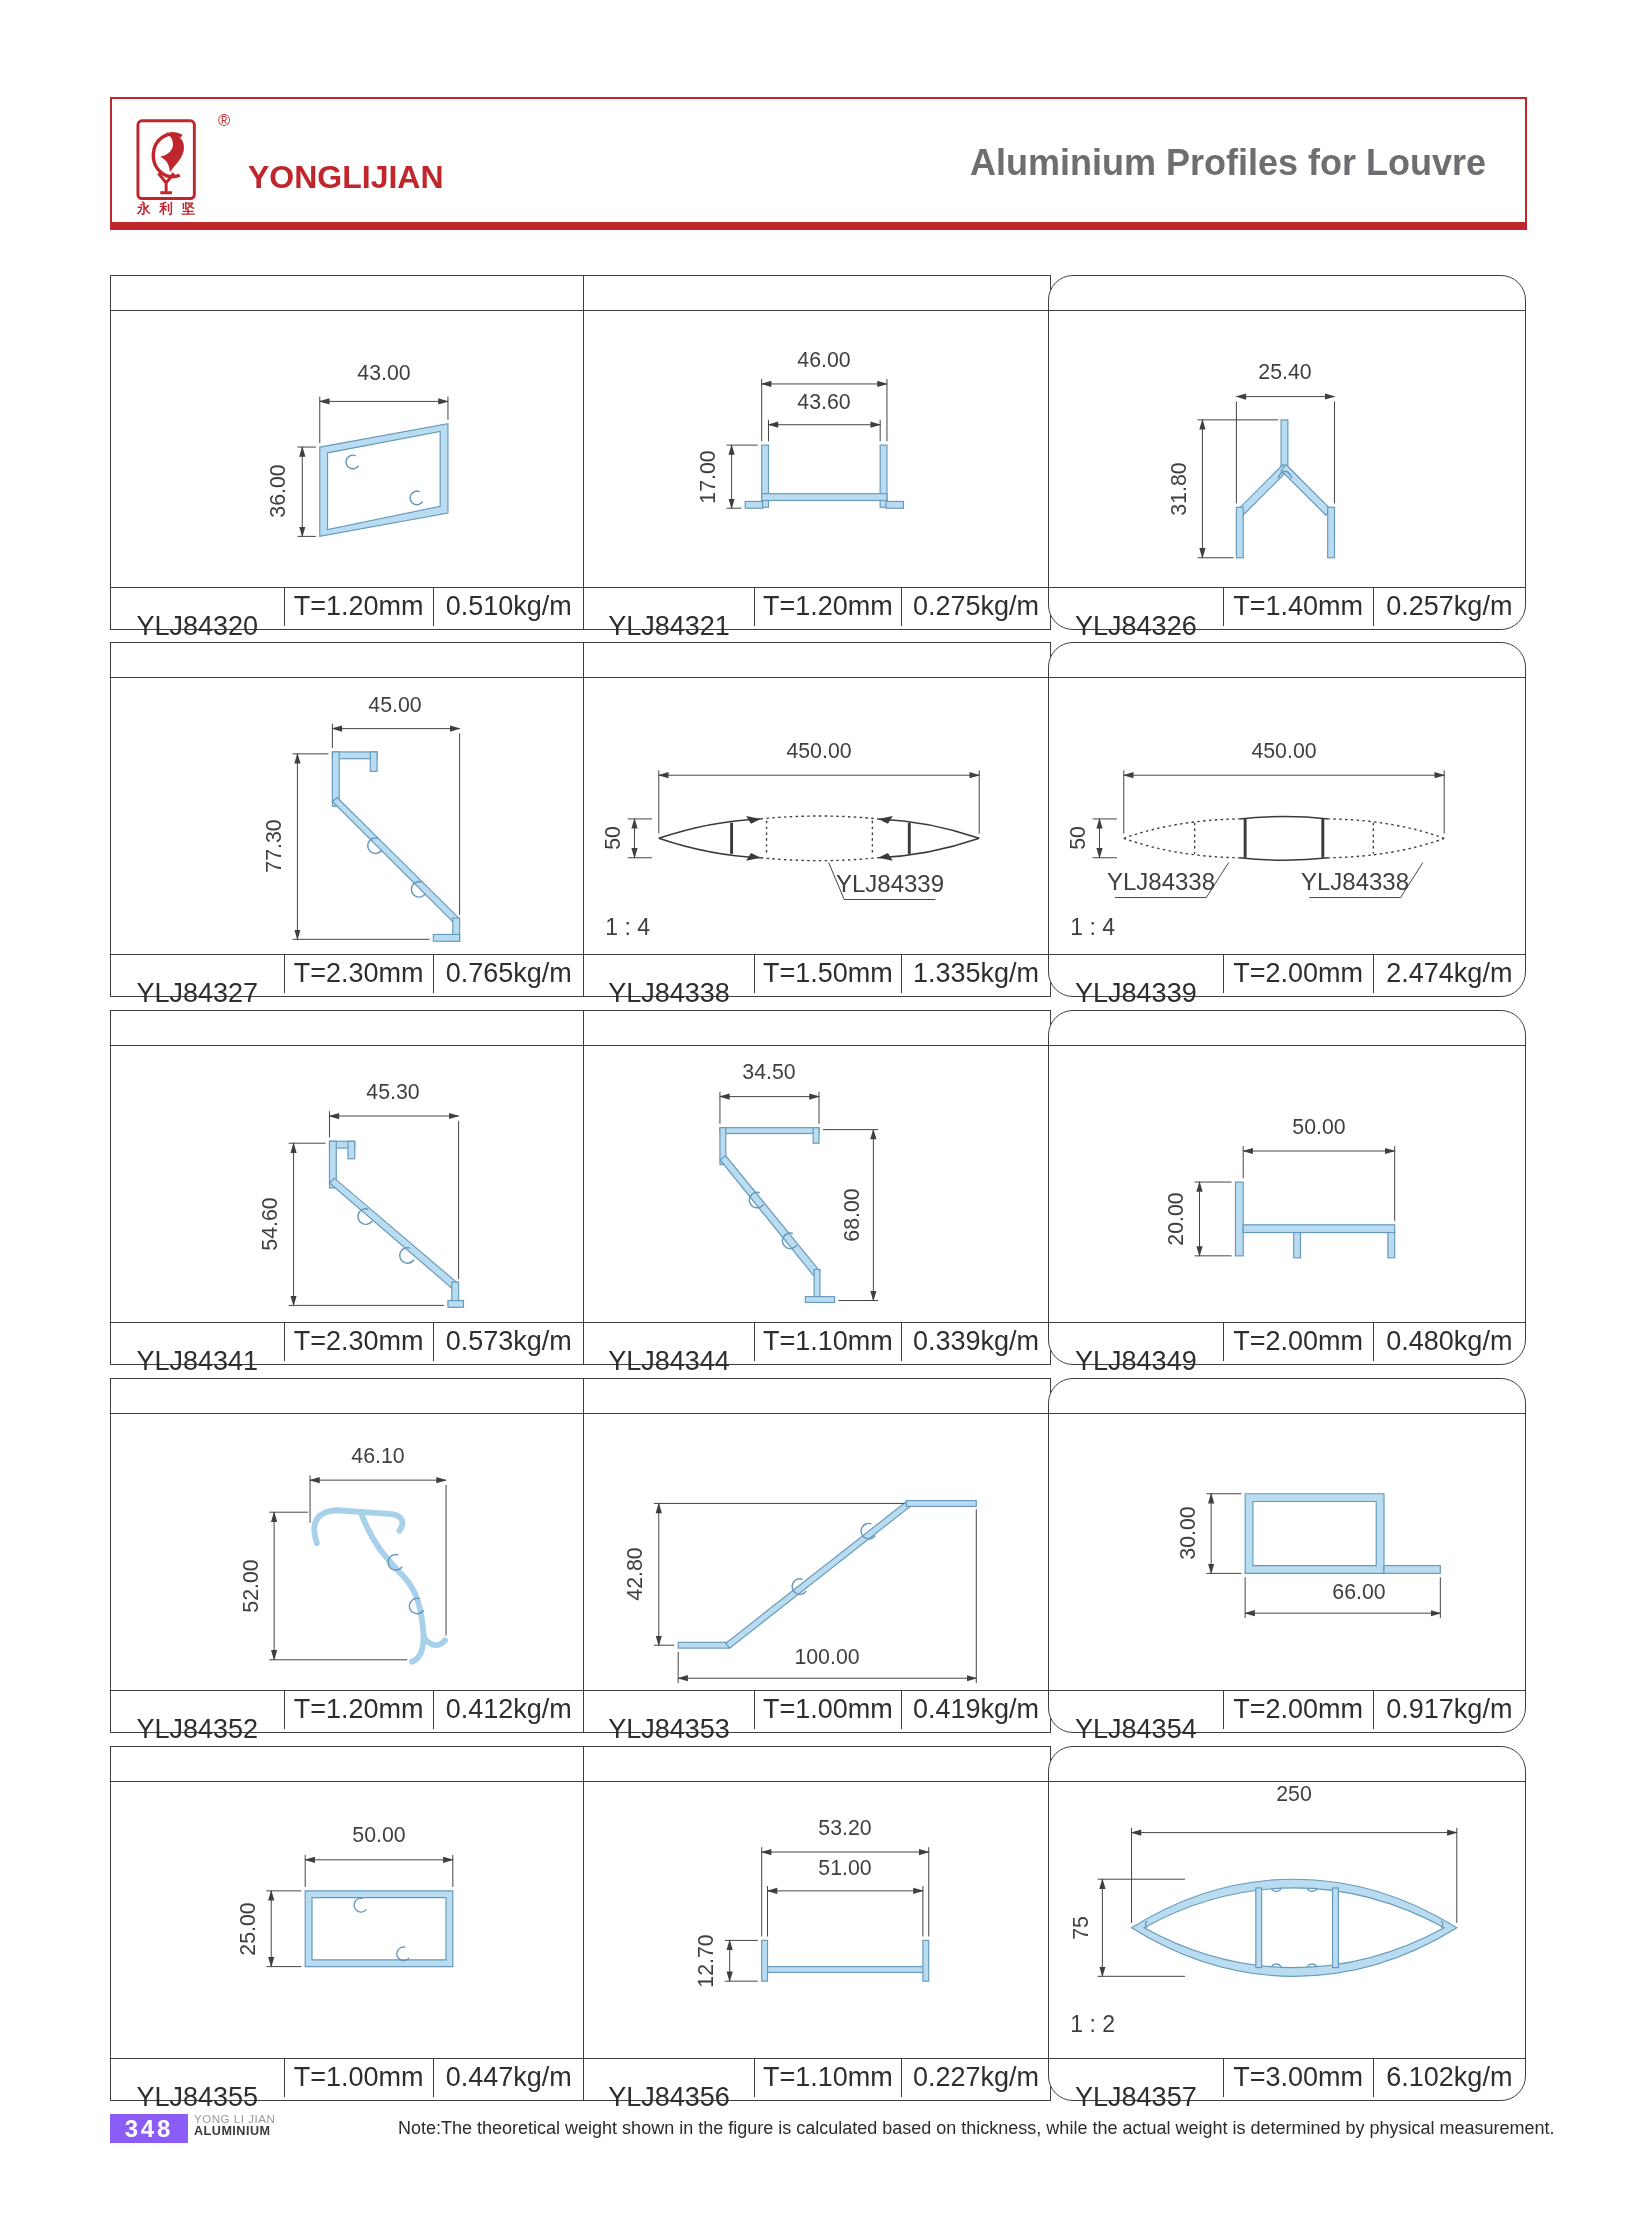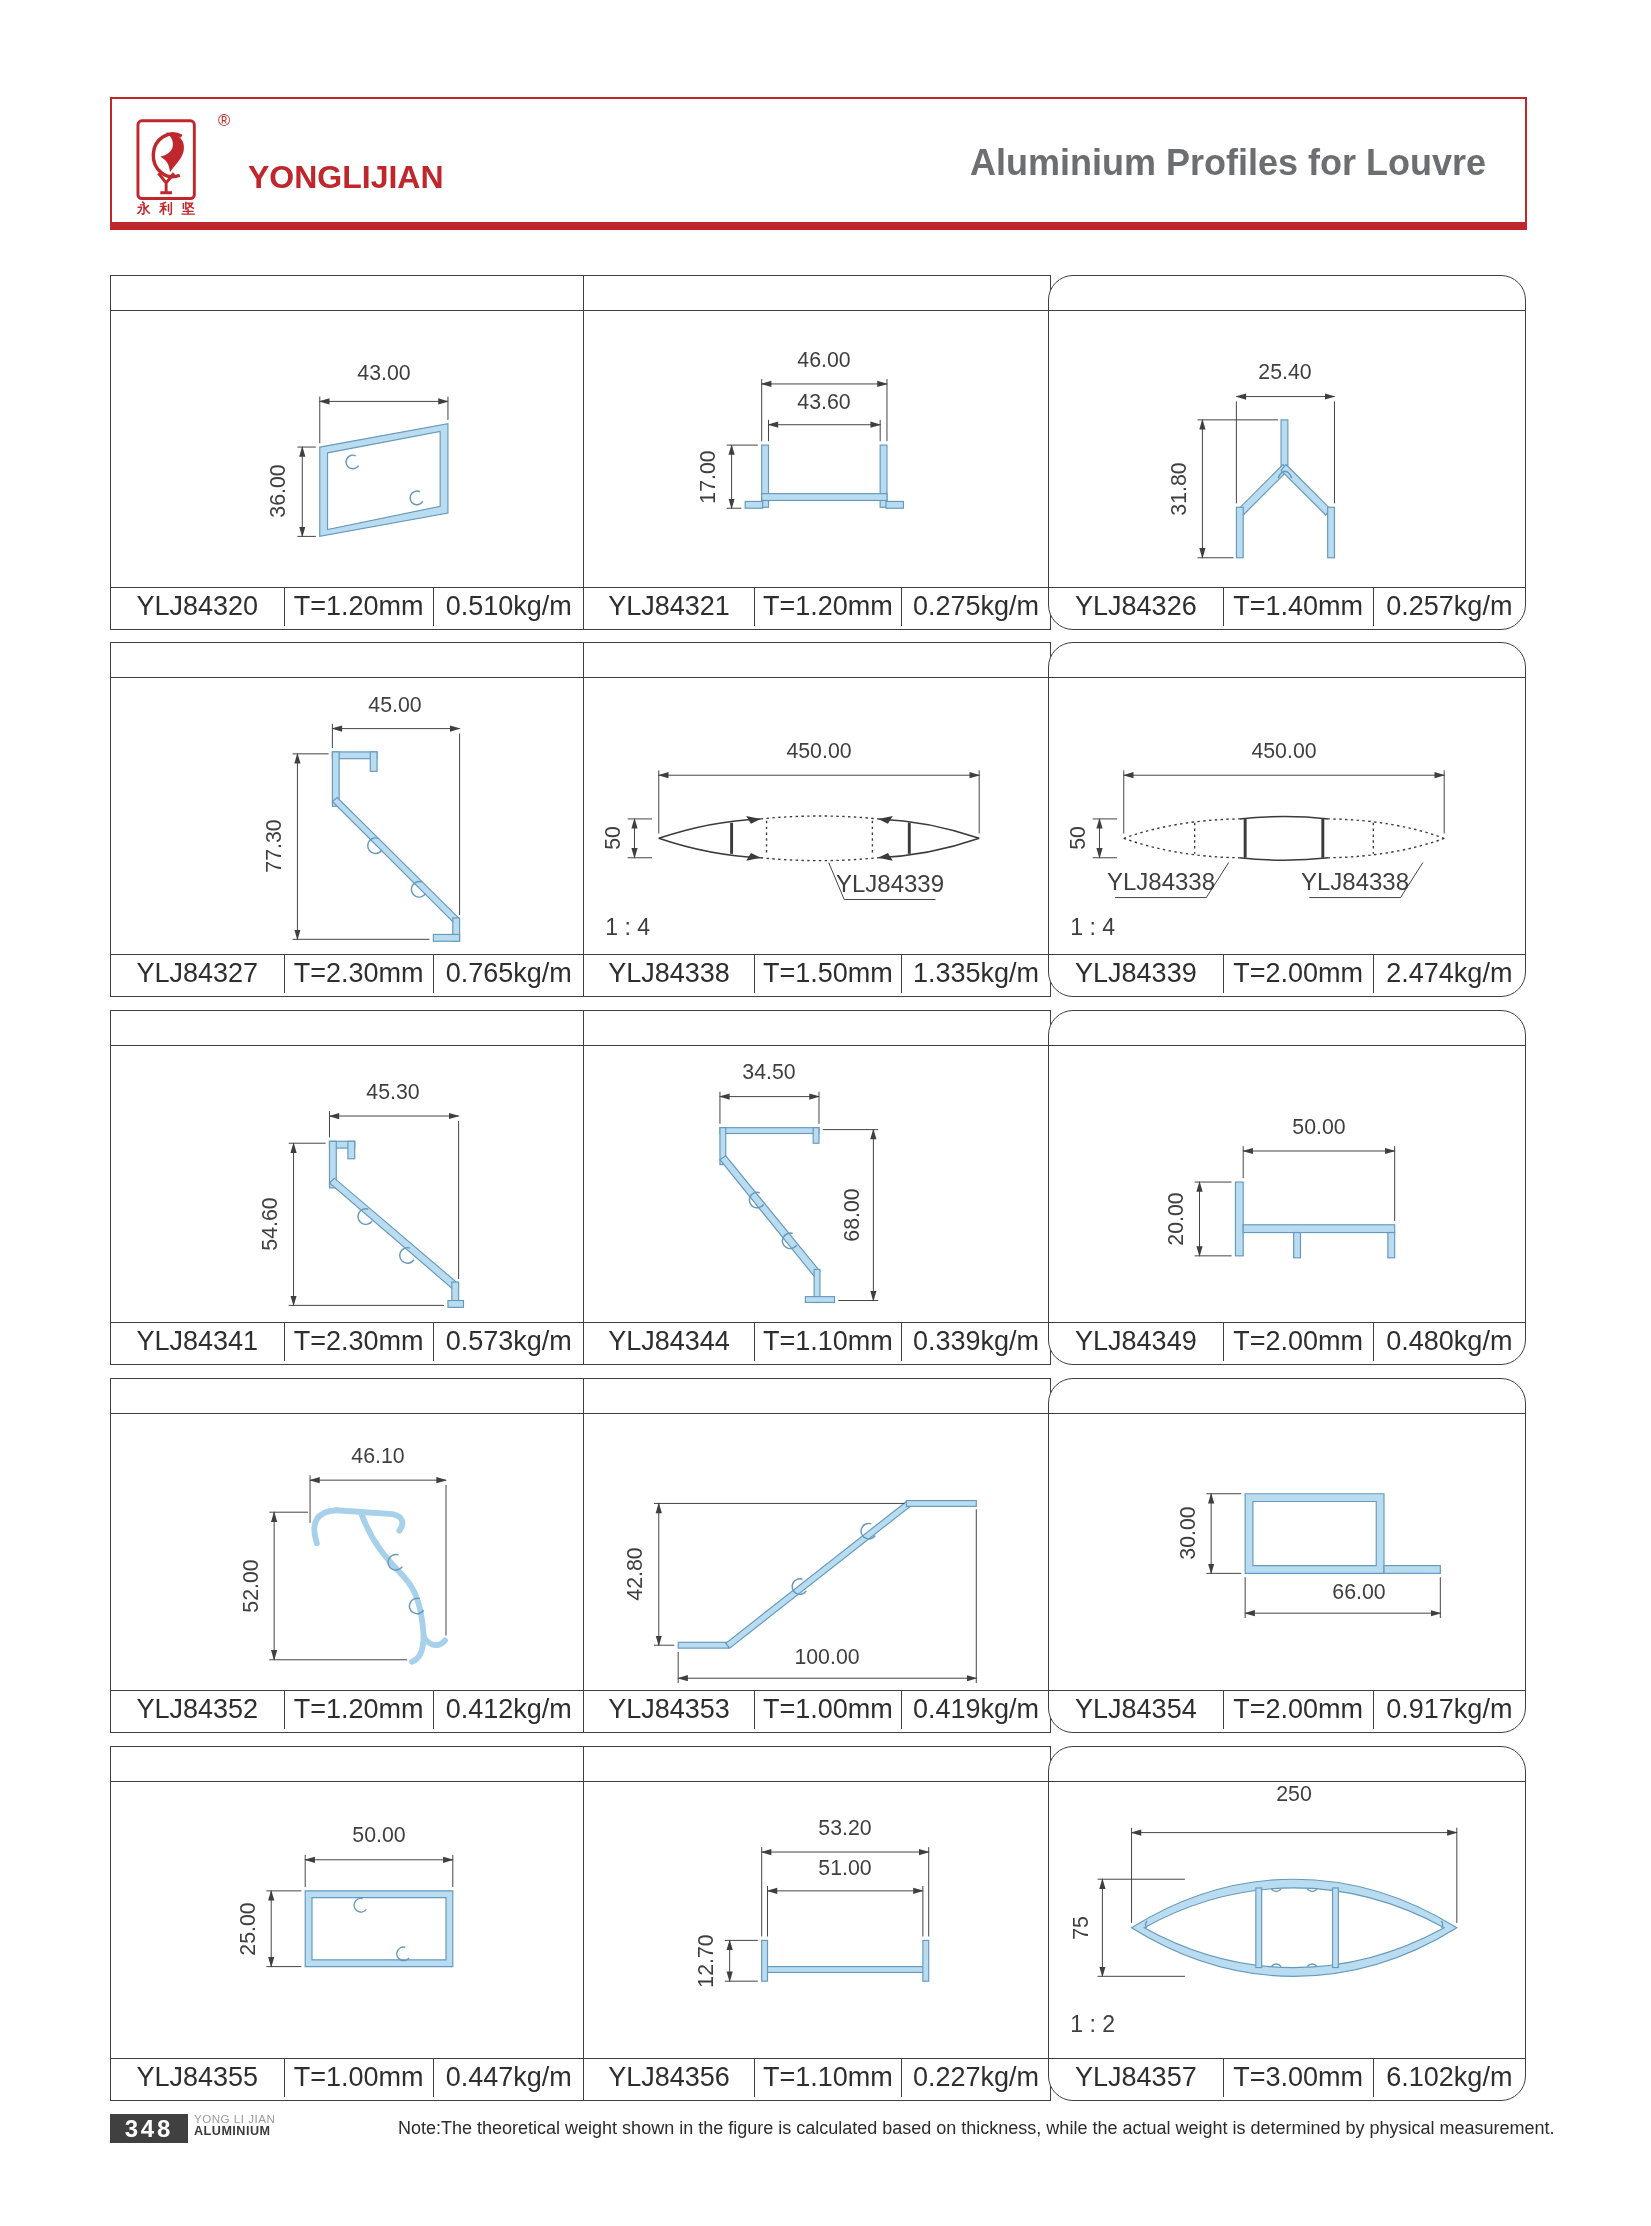--- a/index.html
+++ b/index.html
@@ -21,21 +21,21 @@
   .block { position:absolute; left:110px; width:1417px; height:355px; }
   .cell { position:absolute; top:0; height:355px; border:1.9px solid #3f3f3f; box-sizing:border-box; background:#fff; }
   .cell.c0 { left:0; width:475px; }
   .cell.c1 { left:473px; width:468px; }
   .cell.c2 { left:938px; width:478px;border-radius:25px; }
   .strip { height:34px; border-bottom:1.9px solid #3f3f3f; }
   .draw  { position:relative; height:276px; }
   .draw svg { position:absolute; left:0; top:0; }
   .info  { display:flex; height:38px; border-top:1.9px solid #3f3f3f; font-size:27px; color:#2e2e2e; }
   .info > div { line-height:37px; text-align:center; box-sizing:border-box; }
-  .ic-code { width:36.5%; }
+  .ic-code { width:36.5%;margin-top:20px; }
   .ic-t { width:31.5%; border-left:1.9px solid #3f3f3f; }
   .ic-w { flex:1; border-left:1.9px solid #3f3f3f; }
 
   
   .dim { position:absolute; font-size:21.3px; color:#3f3f3f; white-space:nowrap;
          transform:translate(-50%,-50%); }
   .dim.v { transform:translate(-50%,-50%) rotate(-90deg); }
   .scale-label { position:absolute; font-size:23px; color:#3f3f3f; white-space:nowrap; }
   .callout { position:absolute; font-size:24px; color:#3f3f3f; white-space:nowrap;
              transform:translate(-50%,-50%); }
@@ -45,21 +45,21 @@
   .pe  { fill:#b9dcf1; stroke:#6699bb; stroke-width:1.2; fill-rule:evenodd; }
   .clip{ fill:none; stroke:#6699bb; stroke-width:1.5; }
   .band{ fill:none; stroke:#a7d0ea; stroke-width:6; stroke-linecap:round; }
   .dl  { stroke:#3f3f3f; stroke-width:1; fill:none; }
   .dk  { stroke:#3a3a3a; stroke-width:1.6; fill:none; }
   .dk3 { stroke:#3a3a3a; stroke-width:3; fill:none; }
   .dot { stroke:#3a3a3a; stroke-width:1.4; fill:none; stroke-dasharray:2.5 3.5; }
   .ar  { fill:#3a3a3a; }
 
   
-  .page-badge { position:absolute; left:110px; top:2114px; width:78px; height:29px; background:#404040;
+  .page-badge { position:absolute; left:110px; top:2114px; width:78px; height:29px; background:#8b5cf6;
                 color:#fff; font-size:24px; font-weight:bold; text-align:center; line-height:29px;
                 letter-spacing:2.9px; }
   .footer-brand { position:absolute; left:194px; top:2113px; line-height:1.05; }
   .fb1 { color:#9a9a9a; font-size:11.6px; letter-spacing:0.5px; }
   .fb2 { color:#3a3a3a; font-size:12.6px; font-weight:bold; letter-spacing:0.5px; }
   .note { position:absolute; left:398px; top:2118px; font-size:18px; color:#2b2b2b; }
 </style>
 </head>
 <body>
 

